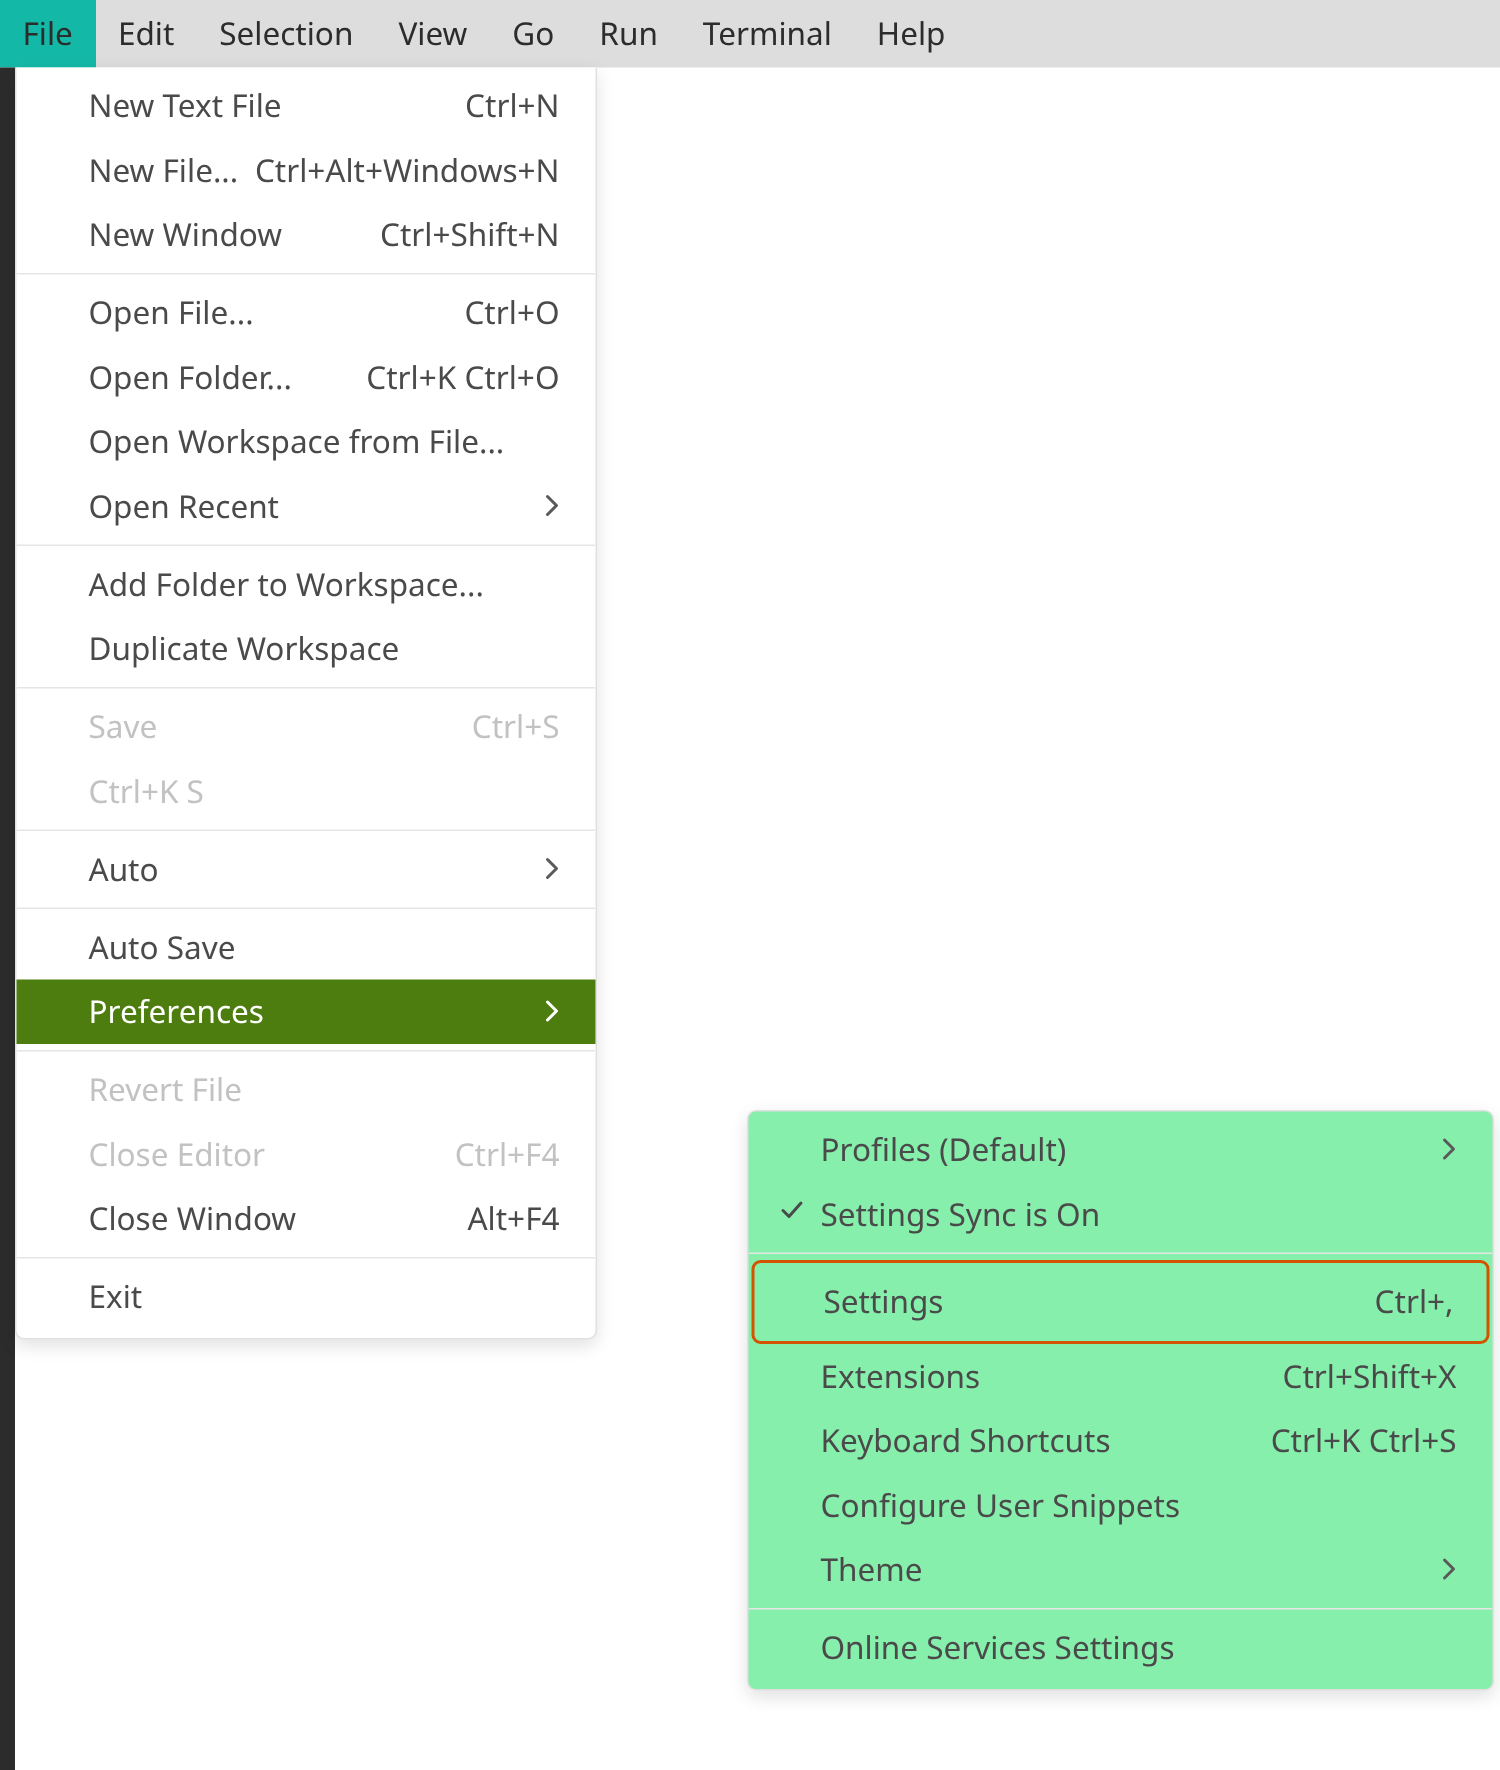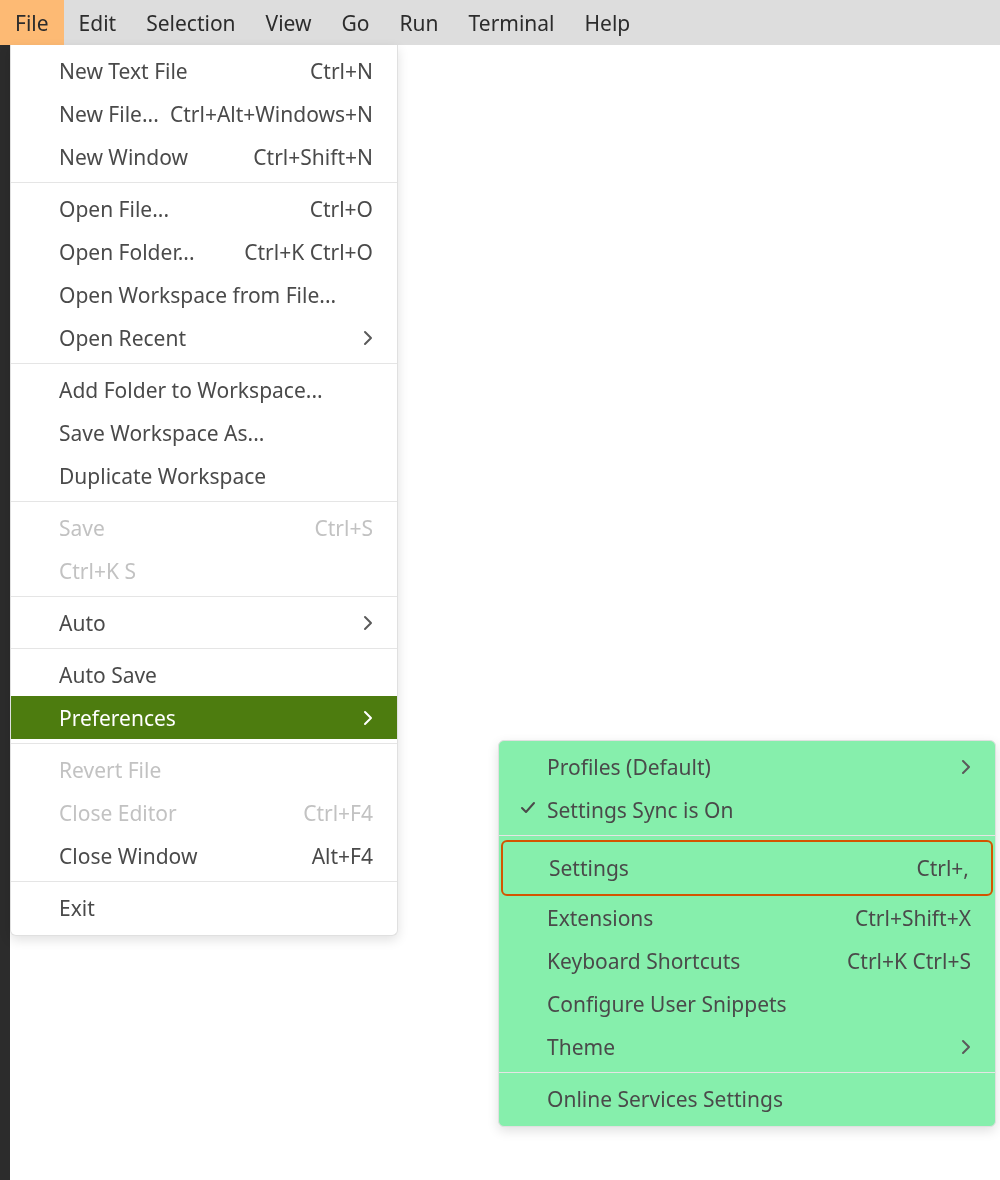--- a/index.html
+++ b/index.html
@@ -16,21 +16,21 @@
   .menu-item {
     padding: 0 15px;
     height: 45px;
     display: flex;
     align-items: center;
     font-size: 21px;
     color: #2c2c2c;
     cursor: default;
   }
   .menu-item.active {
-    background: #fdba74;
+    background: #14b8a6;
   }
 
   .activitybar {
     position: absolute;
     left: 0; top: 45px; bottom: 0;
     width: 10px;
     background: #2c2c2c;
   }
 
   .file-menu {
@@ -135,23 +135,20 @@
       <span class="label">Open Recent</span>
       <span class="chevron"><svg width="10" height="16" viewBox="0 0 10 16">
           <path d="M2 2 L8 8 L2 14" stroke="#5a5a5a" stroke-width="2" fill="none" stroke-linecap="round" stroke-linejoin="round"></path>
         </svg></span>
     </div>
     <div class="sep"></div>
     <div class="row">
       <span class="label">Add Folder to Workspace...</span>
     </div>
     <div class="row">
-      <span class="label">Save Workspace As...</span>
-    </div>
-    <div class="row">
       <span class="label">Duplicate Workspace</span>
     </div>
     <div class="sep"></div>
     <div class="row disabled">
       <span class="label">Save</span>
       <span class="shortcut">Ctrl+S</span>
     </div>
     <div class="row disabled">
       <span class="shortcut">Ctrl+K S</span>
     </div>

